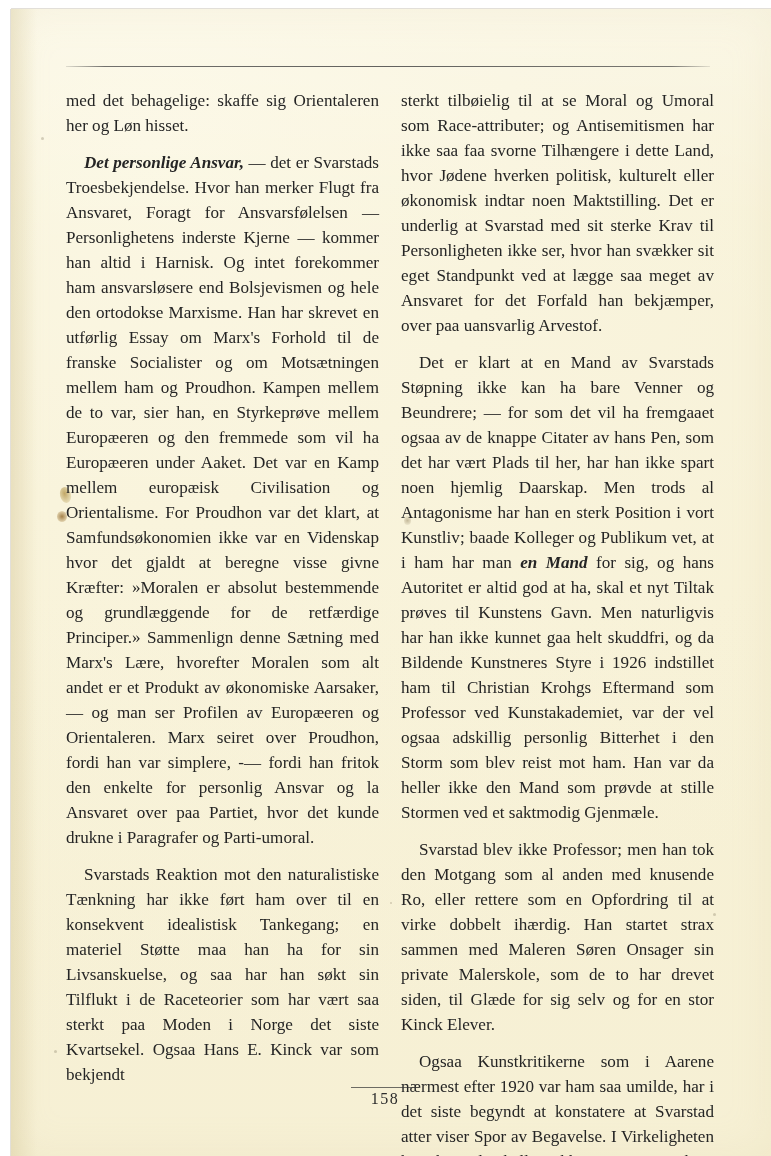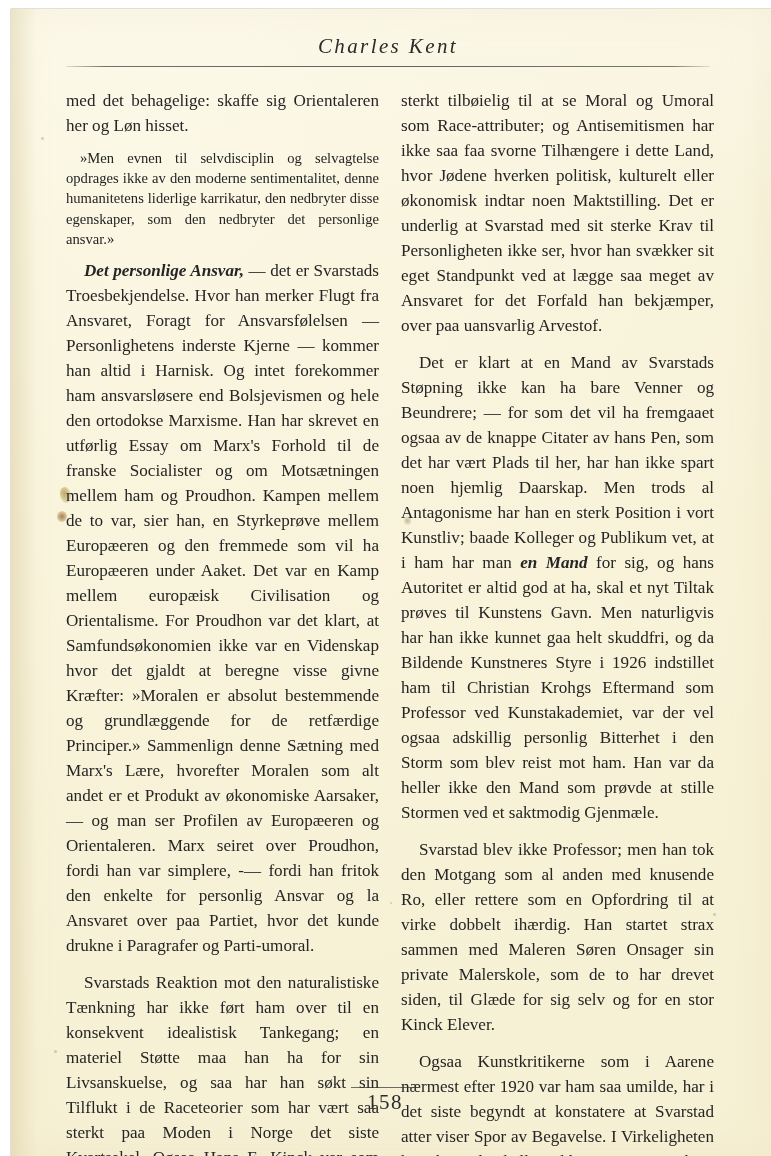--- a/index.html
+++ b/index.html
@@ -155,21 +155,21 @@
     width: 68px;
     height: 1px;
     background: rgba(50,50,50,0.70);
   }
   #folio {
     position: absolute;
     left: 335px;
     top: 1090px;
     width: 100px;
     text-align: center;
-    font-size: 21px;
+    font-size: 16px;
     letter-spacing: 1.5px;
     color: #2b2b2b;
   }
 
   
   .fox {
     position: absolute;
     border-radius: 50%;
     pointer-events: none;
   }
@@ -209,31 +209,29 @@
   <div class="fox" id="fox-1"></div>
   <div class="fox" id="fox-2"></div>
   <div class="fox" id="fox-3"></div>
   <div class="speck" style="left:41px;top:137px;width:3px;height:3px;"></div>
   <div class="speck" style="left:54px;top:1050px;width:3px;height:3px;"></div>
   <div class="speck" style="left:713px;top:913px;width:3px;height:3px;"></div>
   <div class="speck" style="left:390px;top:902px;width:2px;height:2px;"></div>
 
   <div id="content">
 
-    <div id="running-head">Charles Kent</div>
 
     <div id="head-rule"></div>
 
     <div id="columns">
 
       <div class="col">
 
         <p class="para noindent">med det behagelige: skaffe sig Orientaleren her og Løn hisset.</p>
 
-        <p class="quote">»Men evnen til selvdisciplin og selvagtelse opdrages ikke av den moderne sentimentalitet, denne humanitetens liderlige karrikatur, den nedbryter disse egenskaper, som den nedbryter det personlige ansvar.»</p>
 
         <p class="para"><i class="ital">Det personlige Ansvar,</i><span> — det er Svarstads Troesbekjendelse. Hvor han merker Flugt fra Ansvaret, Foragt for Ansvarsfølelsen — Personlighetens inderste Kjerne — kommer han altid i Harnisk. Og intet forekommer ham ansvarsløsere end Bolsjevismen og hele den ortodokse Marxisme. Han har skrevet en utførlig Essay om Marx's Forhold til de franske Socialister og om Motsætningen mellem ham og Proudhon. Kampen mellem de to var, sier han, en Styrkeprøve mellem Europæeren og den fremmede som vil ha Europæeren under Aaket. Det var en Kamp mellem europæisk Civilisation og Orientalisme. For Proudhon var det klart, at Samfundsøkonomien ikke var en Videnskap hvor det gjaldt at beregne visse givne Kræfter: »Moralen er absolut bestemmende og grundlæggende for de retfærdige Principer.» Sammenlign denne Sætning med Marx's Lære, hvorefter Moralen som alt andet er et Produkt av økonomiske Aarsaker, — og man ser Profilen av Europæeren og Orientaleren. Marx seiret over Proudhon, fordi han var simplere, -— fordi han fritok den enkelte for personlig Ansvar og la Ansvaret over paa Partiet, hvor det kunde drukne i Paragrafer og Parti-umoral.</span></p>
 
         <p class="para">Svarstads Reaktion mot den naturalistiske Tænkning har ikke ført ham over til en konsekvent idealistisk Tankegang; en materiel Støtte maa han ha for sin Livsanskuelse, og saa har han søkt sin Tilflukt i de Raceteorier som har vært saa sterkt paa Moden i Norge det siste Kvartsekel. Ogsaa Hans E. Kinck var som bekjendt</p>
       </div>
 
       <div class="col">
 
         <p class="para noindent">sterkt tilbøielig til at se Moral og Umoral som Race-attributer; og Antisemitismen har ikke saa faa svorne Tilhængere i dette Land, hvor Jødene hverken politisk, kulturelt eller økonomisk indtar noen Maktstilling. Det er underlig at Svarstad med sit sterke Krav til Personligheten ikke ser, hvor han svækker sit eget Standpunkt ved at lægge saa meget av Ansvaret for det Forfald han bekjæmper, over paa uansvarlig Arvestof.</p>
 

